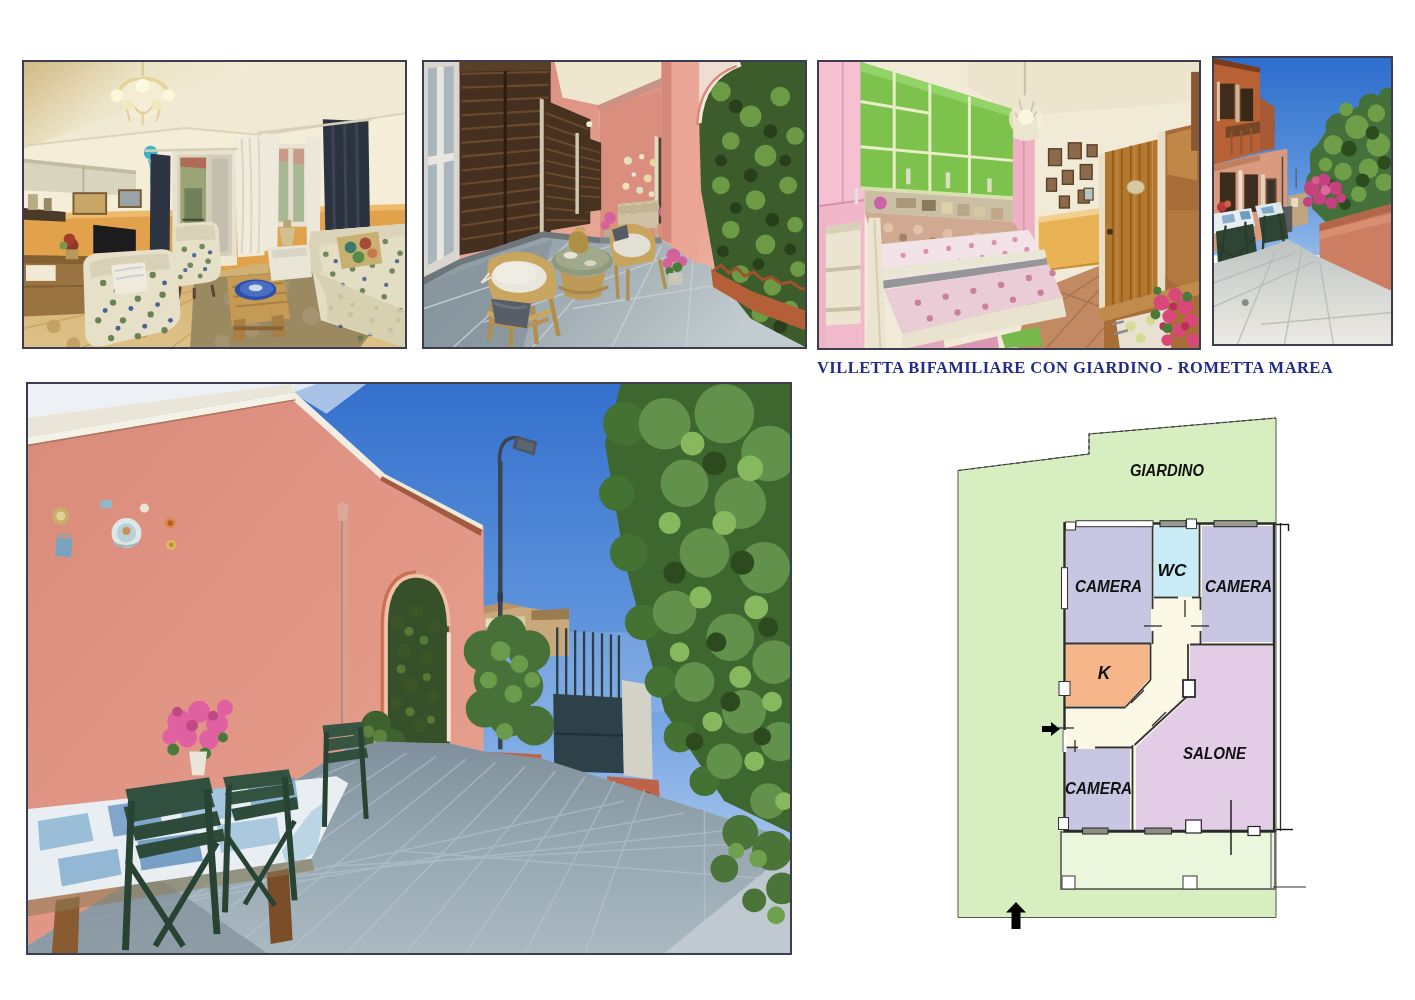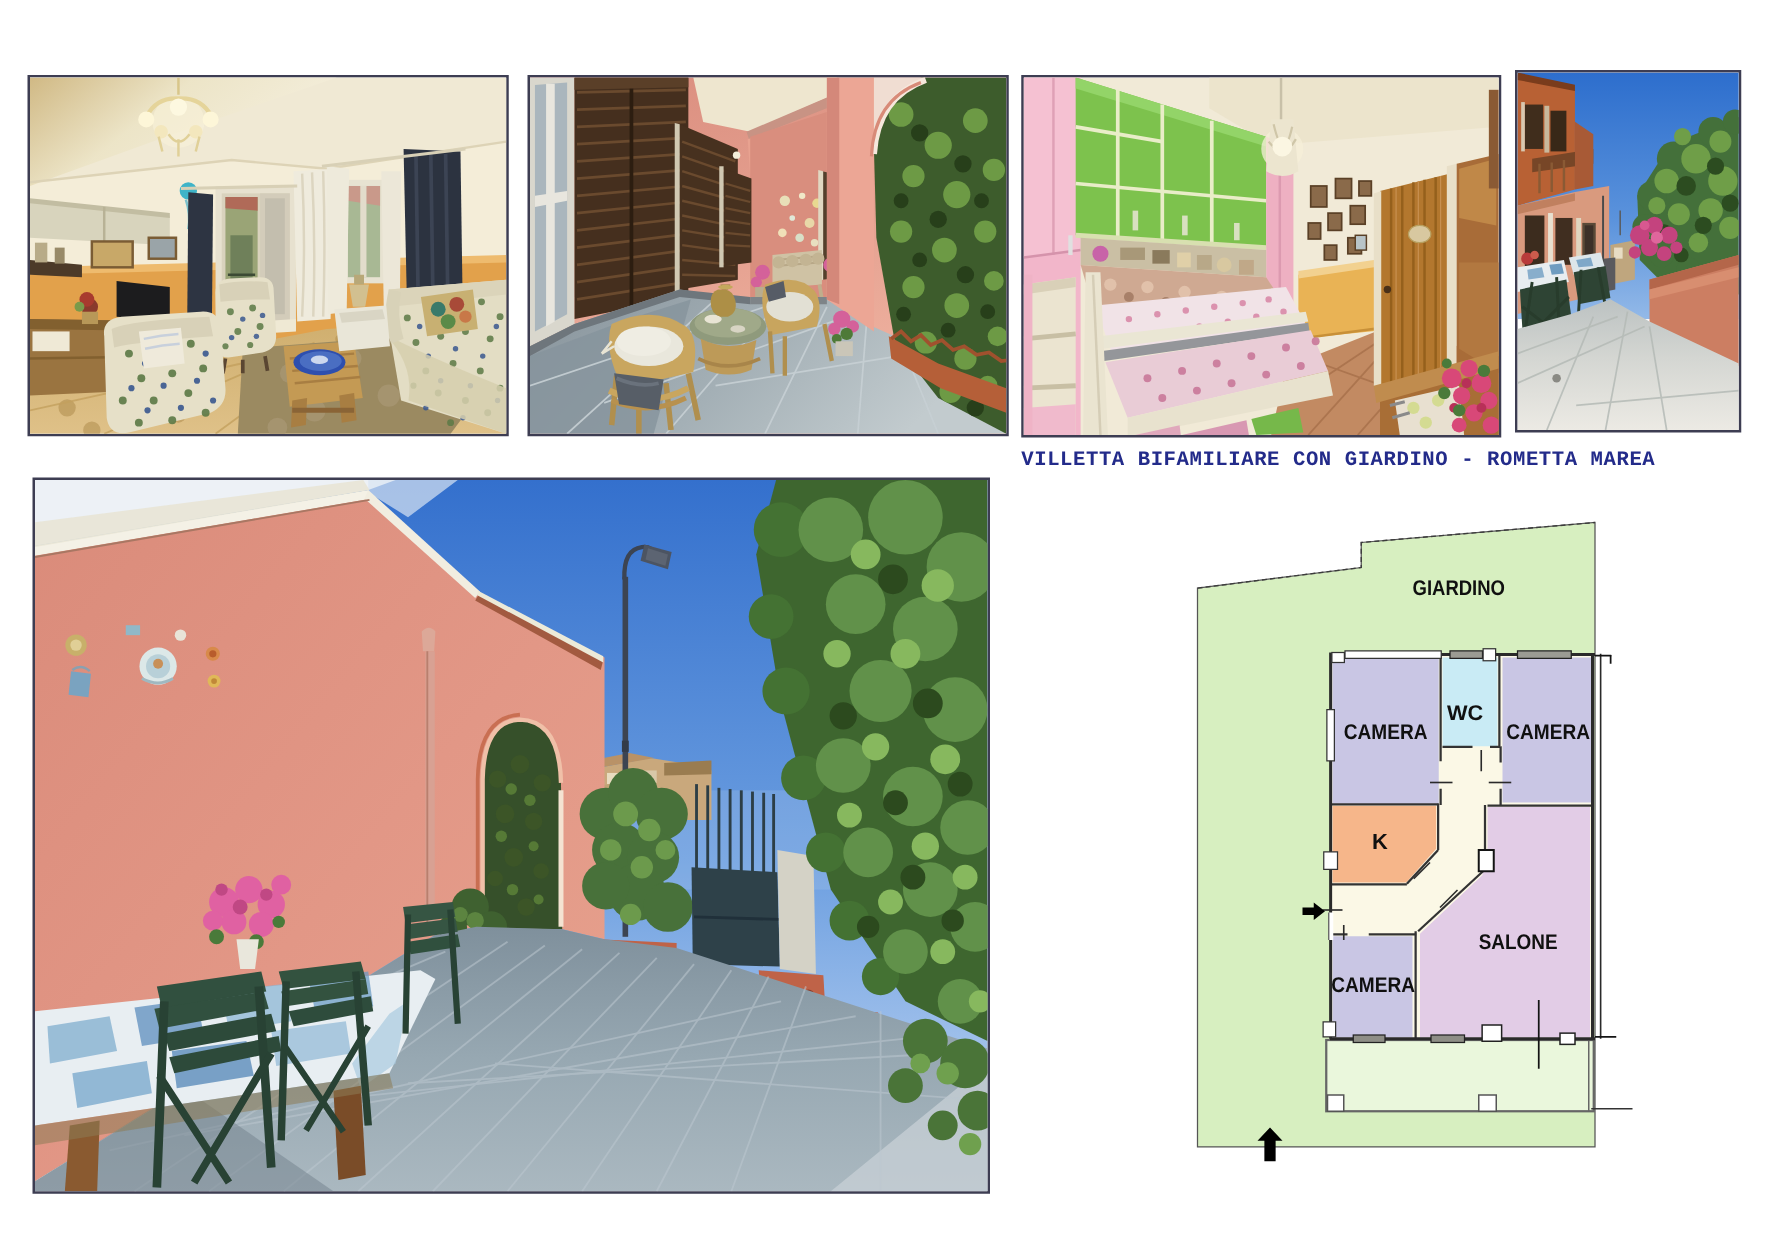--- a/index.html
+++ b/index.html
@@ -1,17 +1,17 @@
 <!DOCTYPE html>
 <html><head><meta charset="utf-8"><style>
 html,body{margin:0;padding:0;background:#fff;}
 body{width:1415px;height:1000px;position:relative;overflow:hidden;font-family:"Liberation Sans",sans-serif;}
 .ph{position:absolute;box-sizing:border-box;border:2px solid #3d3d52;}
 .ph svg{display:block;width:100%;height:100%;}
-#title{position:absolute;left:817px;top:358px;font-family:Liberation Mono, monospace;font-weight:bold;font-size:16.5px;letter-spacing:0.45px;color:#232b8a;white-space:nowrap;}
+#title{position:absolute;left:817px;top:358px;font-family:Liberation Serif, serif;font-weight:bold;font-size:16.5px;letter-spacing:0.45px;color:#232b8a;white-space:nowrap;}
 </style></head>
 <body>
 
 <div class="ph" style="left:22px;top:60px;width:385px;height:289px;">
 <svg viewBox="0 0 385 289" preserveAspectRatio="none">
 <defs>
 <linearGradient id="p1ceil" x1="0" y1="0" x2="0.9" y2="0.4">
 <stop offset="0" stop-color="#cdb47c"></stop>
           <stop offset="0.5" stop-color="#ece4c6"></stop>
           <stop offset="1" stop-color="#f4eedb"></stop>
@@ -1052,21 +1052,21 @@
         <circle cx="730" cy="520" r="12"></circle>
 </g>
 <g fill="#6fa04e">
         <circle cx="734" cy="478" r="9"></circle>
         <circle cx="712" cy="470" r="8"></circle>
         <circle cx="752" cy="535" r="9"></circle>
       </g>
 </svg>
 </div>
 
-<div style="position:absolute;left:940px;top:400px;width:400px;height:540px;">
+<div style="position:absolute;left:940px;top:400px;width:400px;height:540px;font-style:italic;">
 <svg viewBox="0 0 400 540" width="400" height="540">
 
 <polygon points="18,70.5 149,54 149,34 336,18 336,517.5 18,517.5" fill="#d7efc0" stroke="#555" stroke-width="1"></polygon>
 <polyline points="18,70.5 149,54 149,34 336,18" fill="none" stroke="#3c3c3c" stroke-width="1.1" stroke-dasharray="4,2.5"></polyline>
 
 <rect x="121" y="432" width="214" height="57" fill="#eaf7dc" stroke="#666" stroke-width="1.8"></rect>
 <line x1="333" y1="487" x2="366" y2="487" stroke="#333" stroke-width="1.2"></line>
 <rect x="122" y="476" width="13" height="13" fill="#fff" stroke="#555" stroke-width="1.2"></rect>
 <rect x="243" y="476" width="14" height="13" fill="#fff" stroke="#555" stroke-width="1.2"></rect>
 <line x1="331" y1="432" x2="331" y2="489" stroke="#666" stroke-width="1.2"></line>

